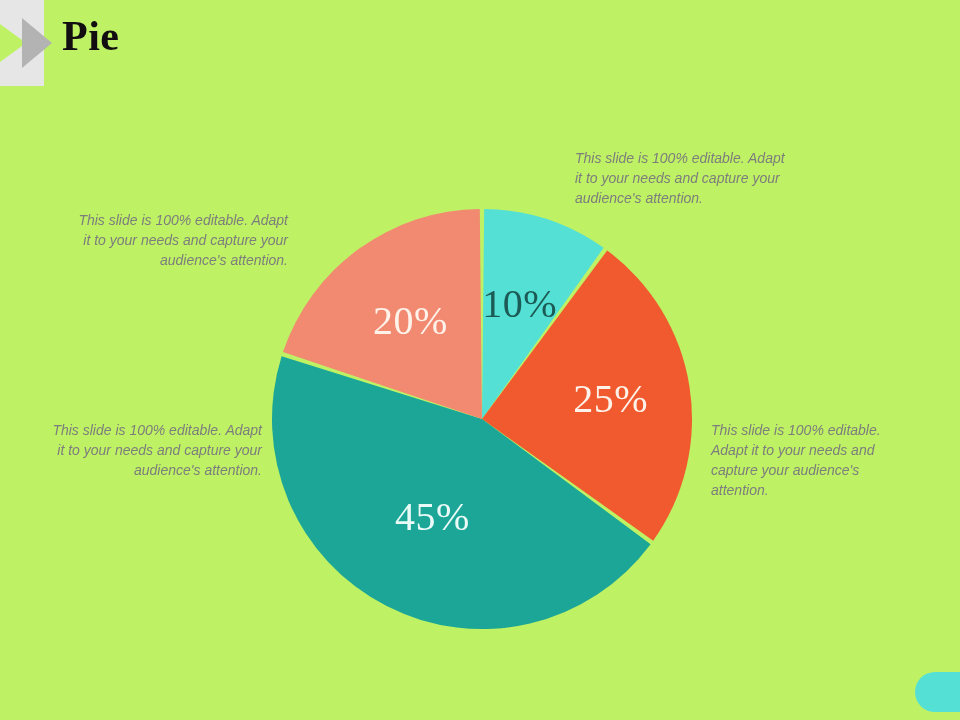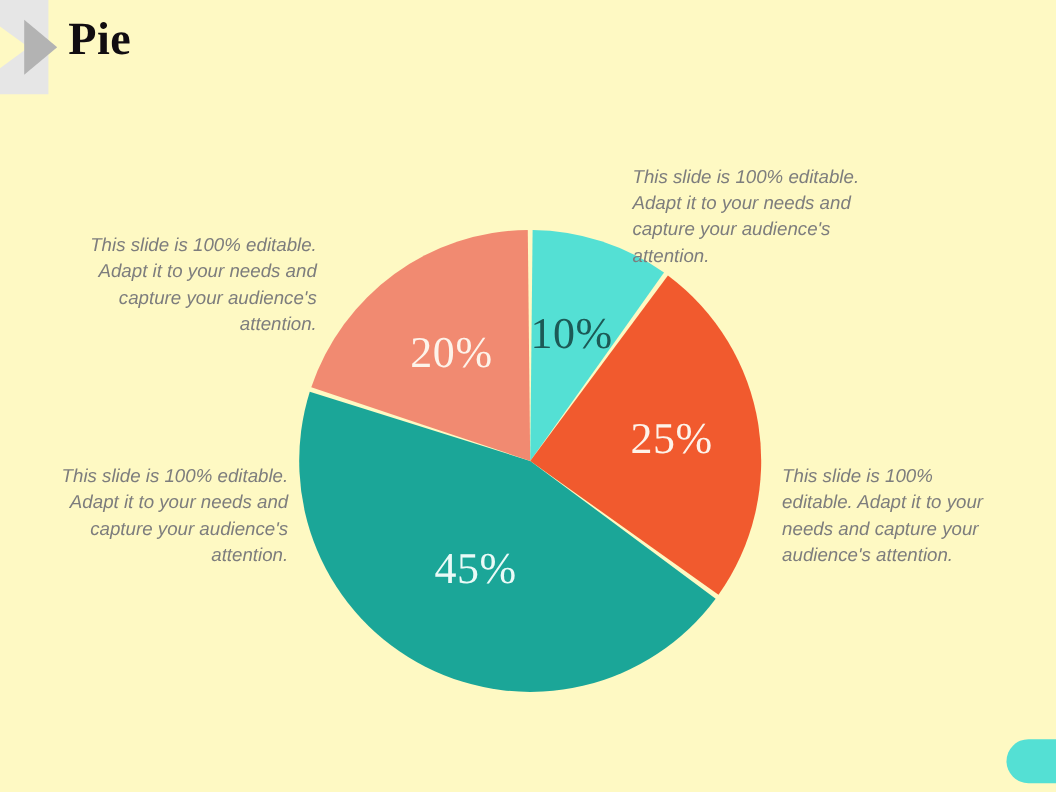--- a/index.html
+++ b/index.html
@@ -13,21 +13,21 @@
     font-family: "Liberation Sans", sans-serif;
     overflow: hidden;
     position: relative;
   }
 
   #slide {
     position: absolute;
     left: 0; top: 0;
     width: 960px;
     height: 720px;
-    background: #fef9c3;
+    background: #bef264;
     overflow: hidden;
   }
 
   
   .title-banner {
     position: absolute;
     left: 0px;
     top: 0px;
     width: 80px;
     height: 86px;
@@ -66,21 +66,21 @@
     font-size: 40px;
     font-weight: normal;
     letter-spacing: 0.5px;
   }
 
   
   .callout {
     position: absolute;
     font-family: "Liberation Sans", sans-serif;
     font-style: italic;
-    font-size: 17px;
+    font-size: 14px;
     line-height: 1.42;
     color: #7d7d7d;
     white-space: pre-line;
   }
   .callout.right-align { text-align: right; }
   .callout.left-align  { text-align: left;  }
 
   #callout-top-right    { left: 575px; top: 149px; width: 215px; }
   #callout-top-left     { left: 78px;  top: 211px; width: 210px; }
   #callout-bottom-left  { left: 52px;  top: 421px; width: 210px; }

